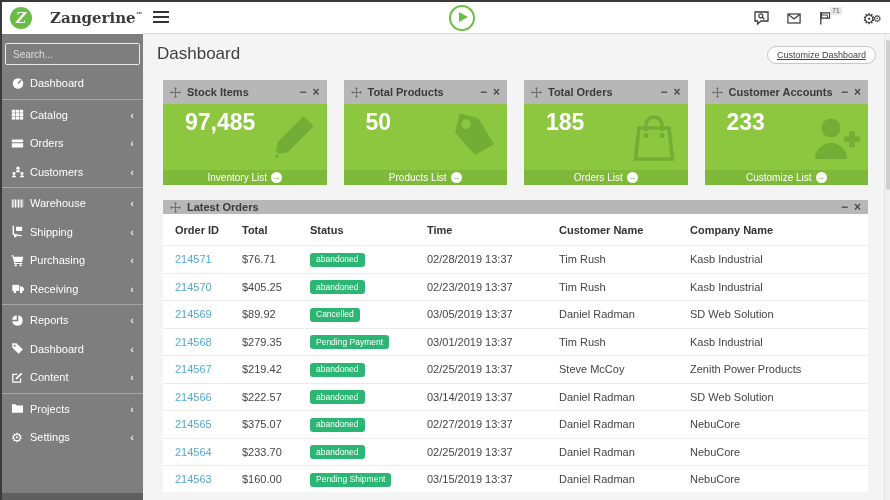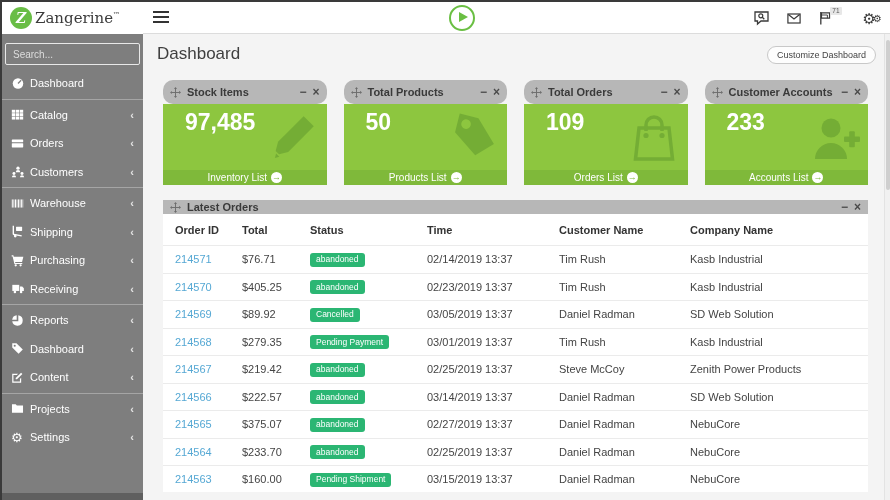--- a/index.html
+++ b/index.html
@@ -10,21 +10,21 @@
 
   
   .topbar { position:absolute; top:0; left:0; right:0; height:32px; background:#fff;
             border-bottom:1px solid #dcdcdc; z-index:5; }
   .logo-area { position:absolute; left:0; top:0; width:141px; height:32px;
                display:flex; align-items:center; padding-left:8px; background:#fff; }
   .logo-circle { width:22px; height:22px; border-radius:50%; background:#69bd45;
                  display:flex; align-items:center; justify-content:center;
                  color:#fff; font-family:"DejaVu Serif",serif; font-style:italic;
                  font-weight:bold; font-size:14px; }
-  .brand-text { margin-left:3px; font-family:"DejaVu Serif",serif; font-weight:normal;
+  .brand-text { margin-left:18px; font-family:"DejaVu Serif",serif; font-weight:bold;
                 font-size:15px; color:#3b3b3b; }
   .brand-tm { font-size:7px; vertical-align:super; color:#3b3b3b; }
   .hamburger { position:absolute; left:151px; top:9px; width:16px; cursor:pointer; }
   .hamburger span { display:block; height:2px; background:#333; margin-bottom:3px; }
   .play-btn { position:absolute; left:447px; top:3px; width:26px; height:26px;
               border:2.5px solid #6abf43; border-radius:50%; background:#fff; cursor:pointer; }
   .play-btn .tri { position:absolute; left:8px; top:5px; width:0; height:0;
                    border-left:9px solid #6abf43; border-top:5.5px solid transparent;
                    border-bottom:5.5px solid transparent; }
   .topbar-icons { position:absolute; right:8px; top:0; height:32px;
@@ -54,27 +54,27 @@
   .gear-glyph { font-size:13px; line-height:13px; color:#fff; }
   .sidebar-footer { position:absolute; bottom:0; left:0; right:0; height:7px; background:#5f5f5f; }
 
   
   .main { position:absolute; left:141px; top:32px; right:0; bottom:0; background:#f4f4f4;
           overflow:hidden; }
   .page-header { display:flex; justify-content:space-between; align-items:flex-start;
                  padding:10px 14px 0 14px; height:42px; }
   .page-title { font-size:17px; color:#3f3f3f; }
   .customize-btn { font-size:9px; color:#444; background:#fdfdfd; border:1px solid #c8c8c8;
-                   border-radius:10px; padding:3px 9px; cursor:pointer; margin-top:2px; }
+                   border-radius:10px; padding:3px 9px; cursor:pointer; margin-top:2px;text-decoration:underline; }
 
   
   .widgets-row { display:flex; gap:17px; margin:4px 22px 0 20px; }
   .widget { flex:1; }
   .widget-header { background:#b7b7b7; height:24px; display:flex; align-items:center;
-                   padding:0 7px; gap:6px;border-radius:10px; }
+                   padding:0 7px; gap:6px; }
   .widget-title { font-size:11px; font-weight:bold; color:#3a3a3a; flex:1; }
   .w-min,.w-close { font-size:12px; font-weight:bold; color:#4a4a4a; cursor:pointer; line-height:12px; }
   .widget-body { position:relative; height:66px; background:#8dc63f; overflow:hidden; }
   .widget-value { position:absolute; left:22px; top:5px; color:#fff; font-size:23px;
                   font-weight:bold; }
   .widget-bigicon { position:absolute; right:6px; top:5px; color:#74ad35; }
   .widget-footer { height:15px; background:#7fb93a; display:flex; align-items:center;
                    justify-content:center; gap:4px; color:#fff; font-size:10px; cursor:pointer; }
   .arrow-circle { width:11px; height:11px; border-radius:50%; background:#fff; color:#7fb93a;
                   font-size:9px; font-weight:bold; display:flex; align-items:center;
@@ -385,21 +385,21 @@
           <svg width="11" height="11" viewBox="0 0 16 16" fill="#6e6e6e">
               <path d="M8 0l2.2 2.8H5.8zM8 16l-2.2-2.8h4.4zM0 8l2.8-2.2v4.4zM16 8l-2.8 2.2V5.6z"></path>
               <rect x="7.3" y="2.2" width="1.4" height="11.6"></rect>
               <rect x="2.2" y="7.3" width="11.6" height="1.4"></rect>
             </svg>
           <span class="widget-title">Total Orders</span>
           <span class="w-min">−</span>
           <span class="w-close">×</span>
         </div>
         <div class="widget-body">
-          <span class="widget-value">109</span>
+          <span class="widget-value">185</span>
           <span class="widget-bigicon">
             <svg width="56" height="56" viewBox="0 0 56 56">
                 <path d="M13 19h30l3.5 31h-37z" fill="none" stroke="#74ad35" stroke-width="3.5"></path>
                 <path d="M20 22v-6a8 8 0 0 1 16 0v6" fill="none" stroke="#74ad35" stroke-width="3.5"></path>
                 <circle cx="20" cy="26.5" r="2.6" fill="#74ad35"></circle>
                 <circle cx="36" cy="26.5" r="2.6" fill="#74ad35"></circle>
               </svg></span>
         </div>
         <div class="widget-footer">
           <span>Orders List</span>
@@ -422,21 +422,21 @@
           <span class="widget-value">233</span>
           <span class="widget-bigicon">
             <svg width="56" height="56" viewBox="0 0 56 56" fill="#74ad35">
                 <circle cx="25" cy="19" r="9.5"></circle>
                 <path d="M9 50a16 16 0 0 1 32 0z"></path>
                 <rect x="38" y="27.5" width="16" height="5.5" rx="1"></rect>
                 <rect x="43.2" y="22.3" width="5.6" height="16" rx="1"></rect>
               </svg></span>
         </div>
         <div class="widget-footer">
-          <span>Accounts List</span>
+          <span>Customize List</span>
           <span class="arrow-circle">→</span>
         </div>
       </div>
 
     </div>
 
     <div class="orders-panel">
       <div class="panel-header">
         <svg width="11" height="11" viewBox="0 0 16 16" fill="#6e6e6e">
             <path d="M8 0l2.2 2.8H5.8zM8 16l-2.2-2.8h4.4zM0 8l2.8-2.2v4.4zM16 8l-2.8 2.2V5.6z"></path>
@@ -466,21 +466,21 @@
               <th>Customer Name</th>
               <th>Company Name</th>
             </tr>
           </thead>
           <tbody>
 
               <tr>
                 <td><a class="order-link">214571</a></td>
                 <td>$76.71</td>
                 <td><span class="badge">abandoned</span></td>
-                <td>02/14/2019 13:37</td>
+                <td>02/28/2019 13:37</td>
                 <td>Tim Rush</td>
                 <td>Kasb Industrial</td>
               </tr>
 
               <tr>
                 <td><a class="order-link">214570</a></td>
                 <td>$405.25</td>
                 <td><span class="badge">abandoned</span></td>
                 <td>02/23/2019 13:37</td>
                 <td>Tim Rush</td>

